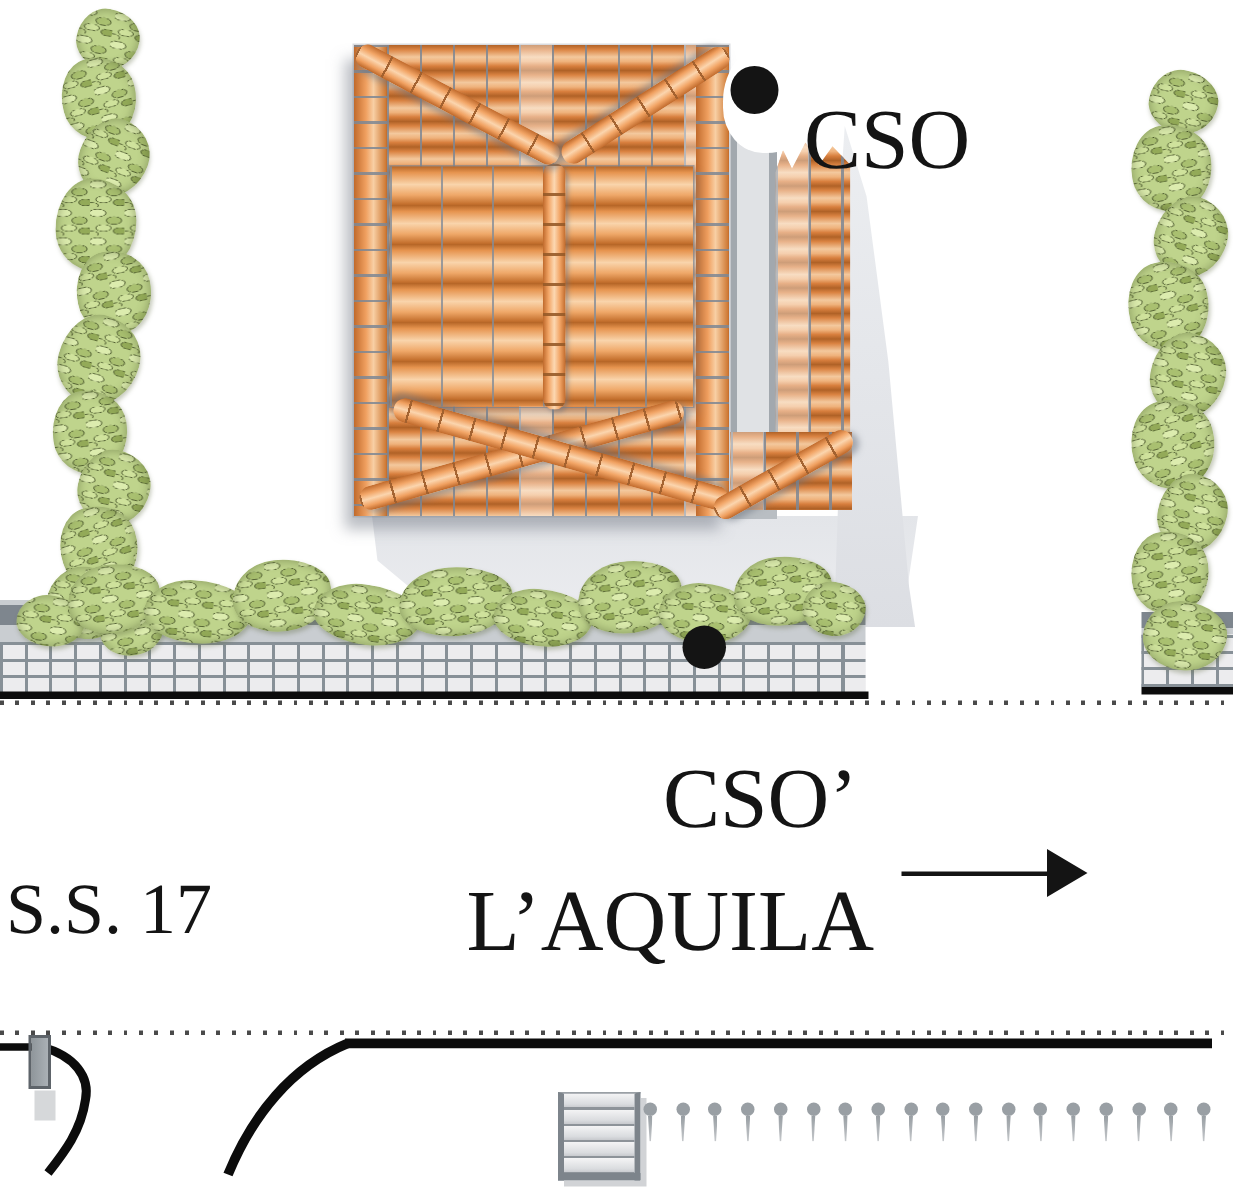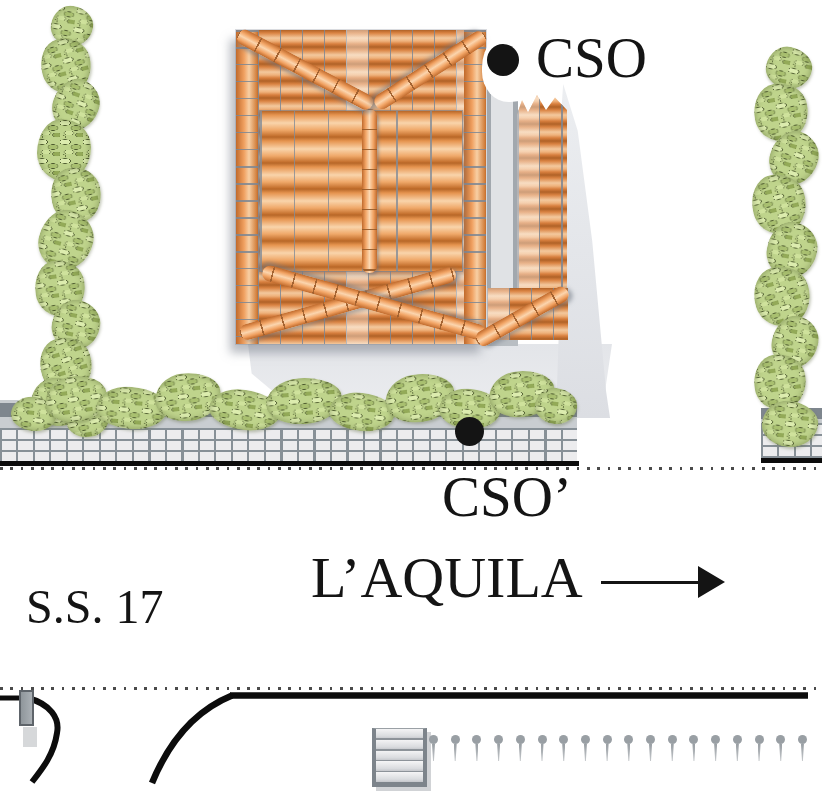--- a/index.html
+++ b/index.html
@@ -78,25 +78,25 @@
   .roof-br-block{left:487px;top:288px;width:81px;height:52px;}
   .white-notch{
     left:482px;top:28px;width:72px;height:74px;background:#fff;
     border-radius:48% 52% 62% 38% / 55% 45% 58% 42%;
   }
 
   
   .marker-dot{background:#141414;border-radius:50%;}
   .dot-top{left:487px;top:44px;width:32px;height:32px;}
   .dot-bottom{left:455px;top:417px;width:29px;height:29px;}
-  .big-label{font-size:57px;line-height:1;white-space:nowrap;}
+  .big-label{font-size:57px;line-height:1;white-space:nowrap;margin-top:36px;}
   .label-cso{left:536px;top:29px;}
   .label-csop{left:442px;top:468px;}
   .label-dest{left:311px;top:549px;font-size:58px;}
-  .label-route{left:26px;top:588px;font-size:48px;line-height:37px;}
+  .label-route{left:4px;top:588px;font-size:48px;line-height:37px;}
 
   .arrow-line{left:601px;top:581px;width:100px;height:3px;background:#141414;}
   .arrow-head{
     left:698px;top:566px;width:0;height:0;
     border-top:16px solid transparent;border-bottom:16px solid transparent;
     border-left:27px solid #141414;
   }
 
   
   .wall-left{left:0;top:400px;width:577px;height:28px;

